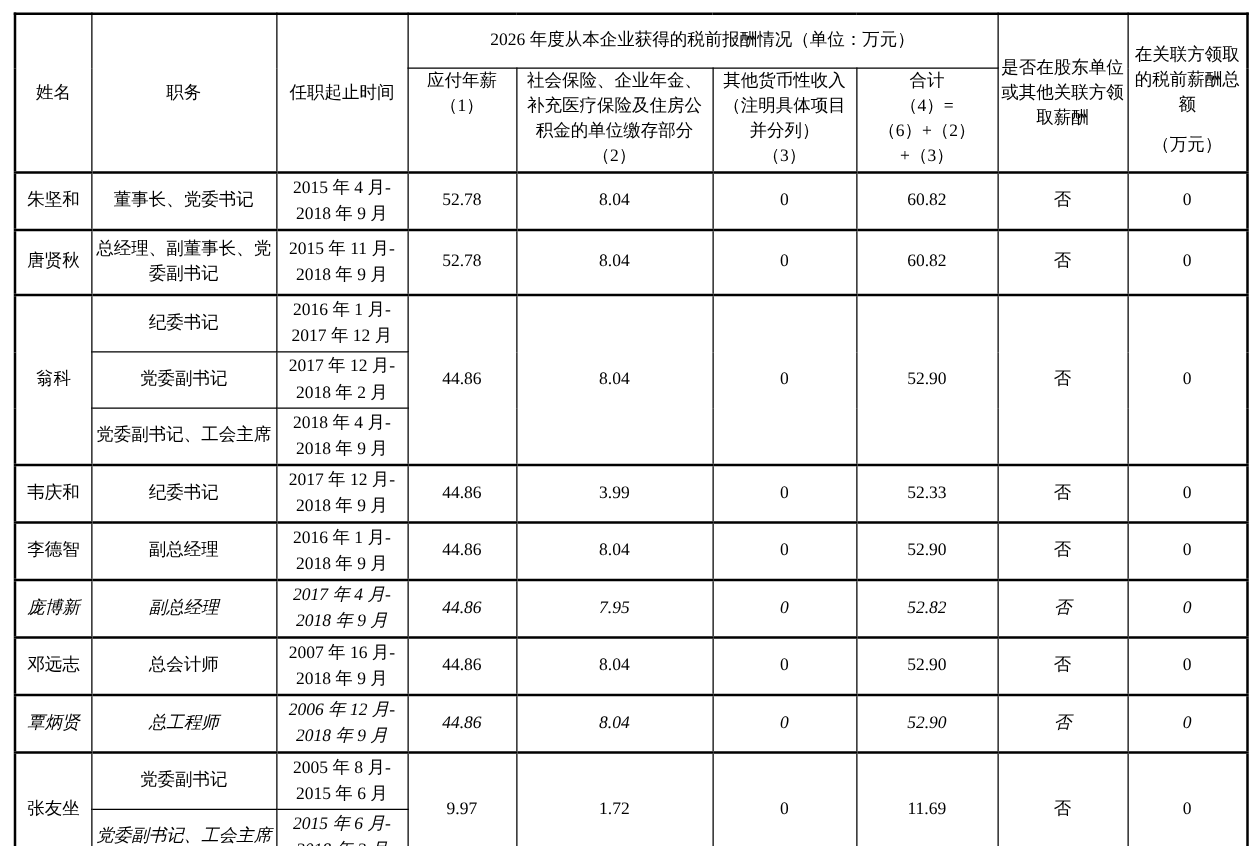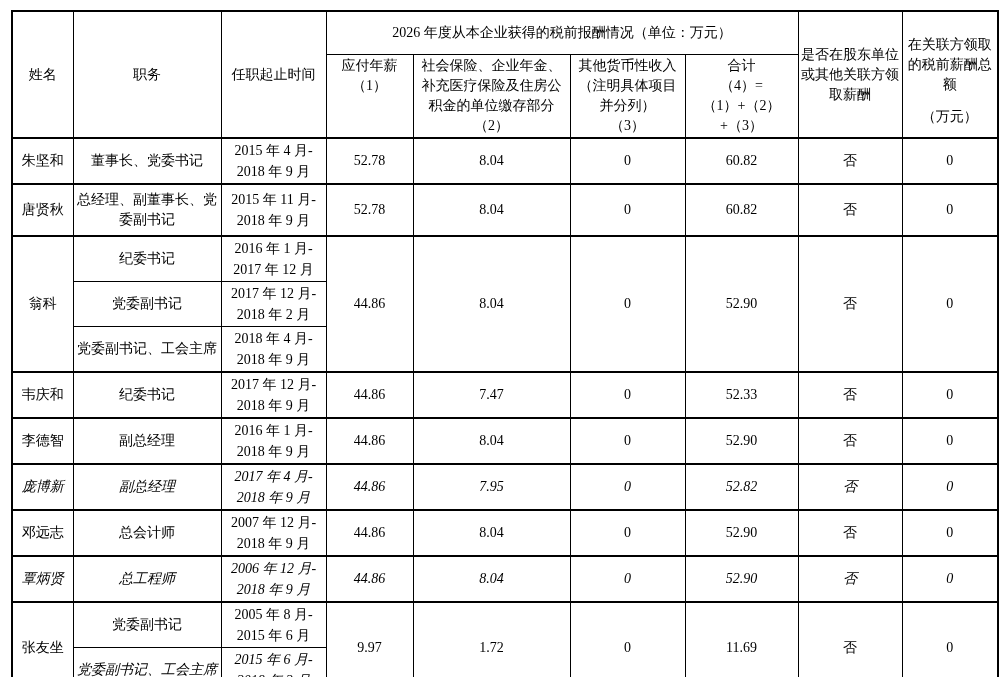--- a/index.html
+++ b/index.html
@@ -104,21 +104,21 @@
       </th>
       <th>
         <div class="vflex">
           <span>其他货币性收入（注明具体项目并分列）</span>
           <span>（3）</span>
         </div>
       </th>
       <th>
         <div class="vflex" style="justify-content:flex-start;">
           <span>合计</span>
-          <span>（4）=（1）+（2）</span>
+          <span>（4）=（6）+（2）</span>
           <span>+（3）</span>
         </div>
       </th>
     </tr>
 
     <tr class="major r45">
       <td>朱坚和</td>
       <td class="pos center">董事长、党委书记</td>
       <td class="period">
         <span>2015 年 4 月-</span>
@@ -177,21 +177,21 @@
     </tr>
 
     <tr class="major r43">
       <td>韦庆和</td>
       <td class="pos">纪委书记</td>
       <td class="period">
         <span>2017 年 12 月-</span>
         <span>2018 年 9 月</span>
       </td>
       <td>44.86</td>
-      <td>7.47</td>
+      <td>3.99</td>
       <td>0</td>
       <td>52.33</td>
       <td>否</td>
       <td>0</td>
     </tr>
 
     <tr class="major r43">
       <td>李德智</td>
       <td class="pos">副总经理</td>
       <td class="period">
@@ -218,21 +218,21 @@
       <td>0</td>
       <td>52.82</td>
       <td>否</td>
       <td>0</td>
     </tr>
 
     <tr class="major r43">
       <td>邓远志</td>
       <td class="pos">总会计师</td>
       <td class="period">
-        <span>2007 年 12 月-</span>
+        <span>2007 年 16 月-</span>
         <span>2018 年 9 月</span>
       </td>
       <td>44.86</td>
       <td>8.04</td>
       <td>0</td>
       <td>52.90</td>
       <td>否</td>
       <td>0</td>
     </tr>
 

